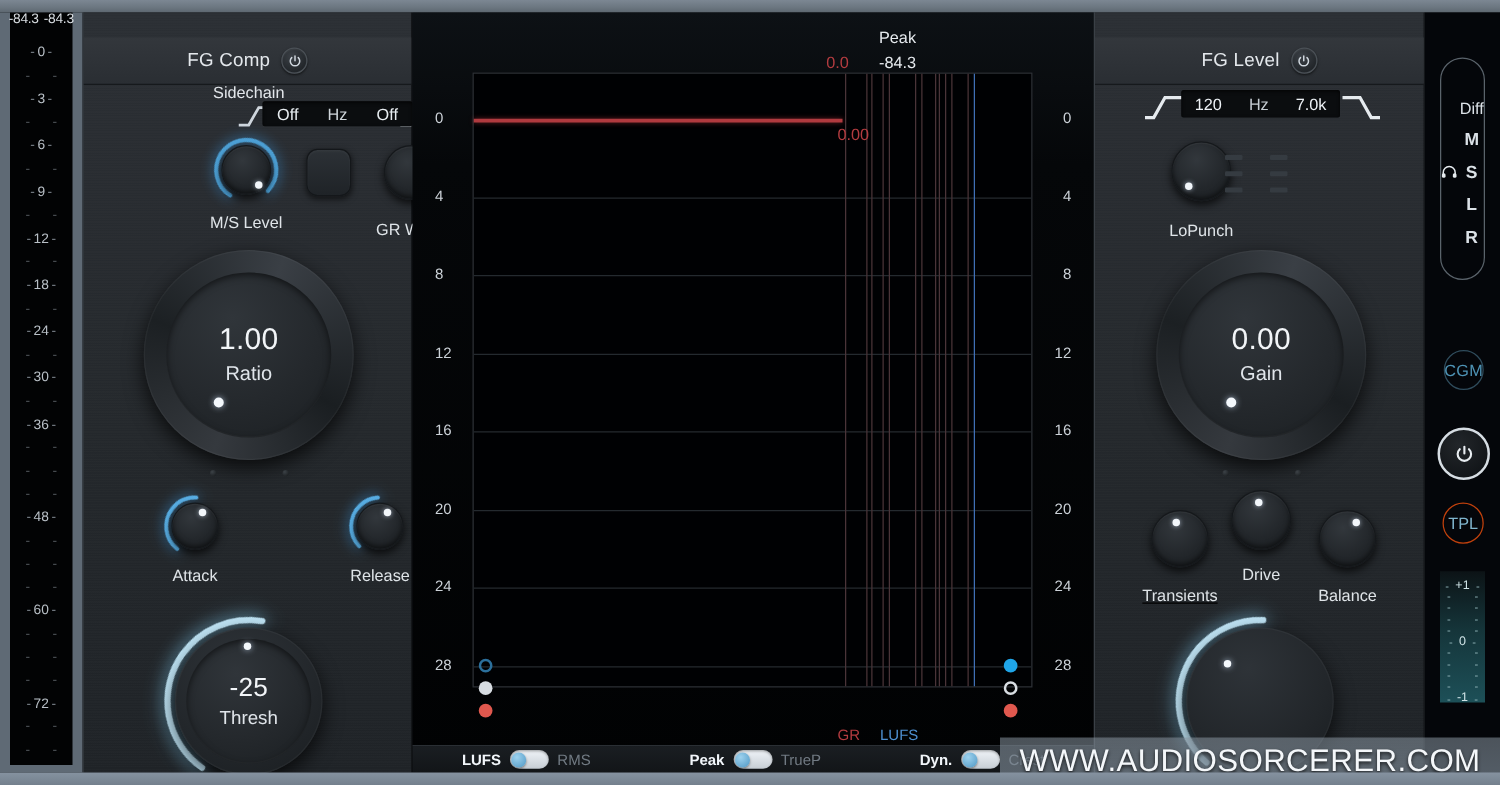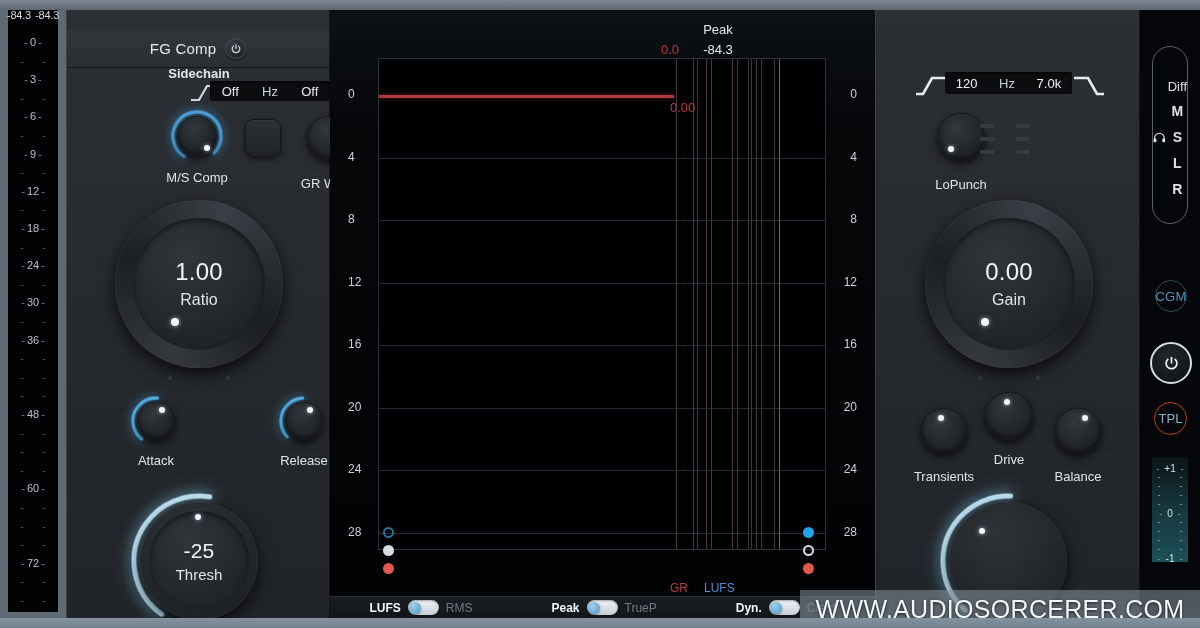--- a/index.html
+++ b/index.html
@@ -384,39 +384,39 @@
     <div class="panel-head">
       <span class="panel-title">FG Comp</span>
       <span class="pwr-btn">
         <svg class="pwr-glyph" viewBox="0 0 24 24" fill="none" stroke="#cfd6dd" stroke-width="2.4" stroke-linecap="round">
           <path d="M12 3.5 V11"></path>
             <path d="M6.8 6.2 a7.6 7.6 0 1 0 10.4 0"></path>
         </svg>
       </span>
     </div>
 
-    <div class="sc-title" style="left:0; top:56px; width:264px;font-weight:bold;">Sidechain</div>
+    <div class="sc-title" style="left:0; top:56px; width:264px;">Sidechain</div>
     <svg class="eq-shoulder" style="left:120px; top:66px;" width="146" height="26">
       <path d="M4 24 L12 24 L20 10 L34 10" stroke="#cfd6dd" stroke-width="2.2" fill="none"></path>
       <path d="M142 24 L134 24 L126 10 L112 10" stroke="#cfd6dd" stroke-width="2.2" fill="none"></path>
     </svg>
     <div class="sc-box" style="left:143px; top:71px; width:120px; height:20px;">
       <span>Off</span>
       <span class="unit">Hz</span>
       <span>Off</span>
     </div>
 
     <div class="knob-wrap" style="left:97px; top:100px; width:66px;">
       <svg class="knob-ring-svg" width="66" height="52" viewBox="0 0 66 52">
         <circle cx="33" cy="26" r="24" fill="none" stroke="#4fa8e0" stroke-width="3.4" stroke-linecap="round" stroke-dasharray="118 151" transform="rotate(122 33 26)" opacity=".95" style="filter: drop-shadow(0 0 5px #3b92d6);"></circle>
       </svg>
       <div class="knob" style="width:40px;height:40px;margin:6px auto 0;">
         <span class="pointer" style="left:26px; top:28px;"></span>
       </div>
-      <div class="knob-label" style="margin-top:14px;">M/S Comp</div>
+      <div class="knob-label" style="margin-top:14px;">M/S Level</div>
     </div>
 
     <div class="gr-width-sq" style="left:178px; top:109px; width:36px; height:38px;"></div>
 
     <div class="knob-wrap" style="left:230px; top:106px; width:64px;">
       <div class="knob" style="width:44px;height:44px;margin:0 auto;">
         <span class="pointer" style="left:28px; top:7px;"></span>
       </div>
       <div class="knob-label" style="margin-top:16px;">GR Width</div>
     </div>
@@ -547,20 +547,29 @@
         <span class="tg-lbl on">Dyn.</span>
         <span class="tg-switch">
           <span class="tg-knob"></span>
         </span>
         <span class="tg-lbl off">Crest</span>
       </div>
     </div>
 
   <div class="panel" style="left:875px; top:10px; width:265px; height:608px;">
 
+    <div class="panel-head">
+      <span class="panel-title">FG Level</span>
+      <span class="pwr-btn">
+        <svg class="pwr-glyph" viewBox="0 0 24 24" fill="none" stroke="#cfd6dd" stroke-width="2.4" stroke-linecap="round">
+          <path d="M12 3.5 V11"></path>
+            <path d="M6.8 6.2 a7.6 7.6 0 1 0 10.4 0"></path>
+        </svg>
+      </span>
+    </div>
 
     <svg class="eq-shoulder" style="left:36px; top:58px;" width="196" height="32">
       <path d="M4 26 L11 26 L20 10 L34 10" stroke="#e6ebef" stroke-width="2.6" fill="none"></path>
       <path d="M192 26 L185 26 L176 10 L162 10" stroke="#e6ebef" stroke-width="2.6" fill="none"></path>
     </svg>
     <div class="eq-box" style="left:69px; top:62px; width:127px; height:22px;">
       <span>120</span>
       <span style="color:#c6cdd3;">Hz</span>
       <span>7.0k</span>
     </div>
@@ -587,21 +596,21 @@
         <div class="face" style="width:132px;height:132px;">
           <span class="val">0.00</span>
           <span class="nm">Gain</span>
         </div>
         <span class="pointer" style="left:56px; top:118px;"></span>
       </div>
       <span class="screw" style="left:70px; top:176px;"></span>
       <span class="screw" style="left:128px; top:176px;"></span>
     </div>
 
-    <div class="knob-wrap" style="left:12px; top:398px; width:112px;">
+    <div class="knob-wrap" style="left:12px; top:398px; width:112px;text-decoration:underline;">
       <div class="knob" style="width:46px;height:46px;margin:0 auto;">
         <span class="pointer" style="left:16px; top:6px;"></span>
       </div>
       <div class="knob-label" style="margin-top:15px;">Transients</div>
     </div>
 
     <div class="knob-wrap" style="left:78px; top:382px; width:110px;">
       <div class="knob" style="width:48px;height:48px;margin:0 auto;">
         <span class="pointer" style="left:18px; top:6px;"></span>
       </div>

